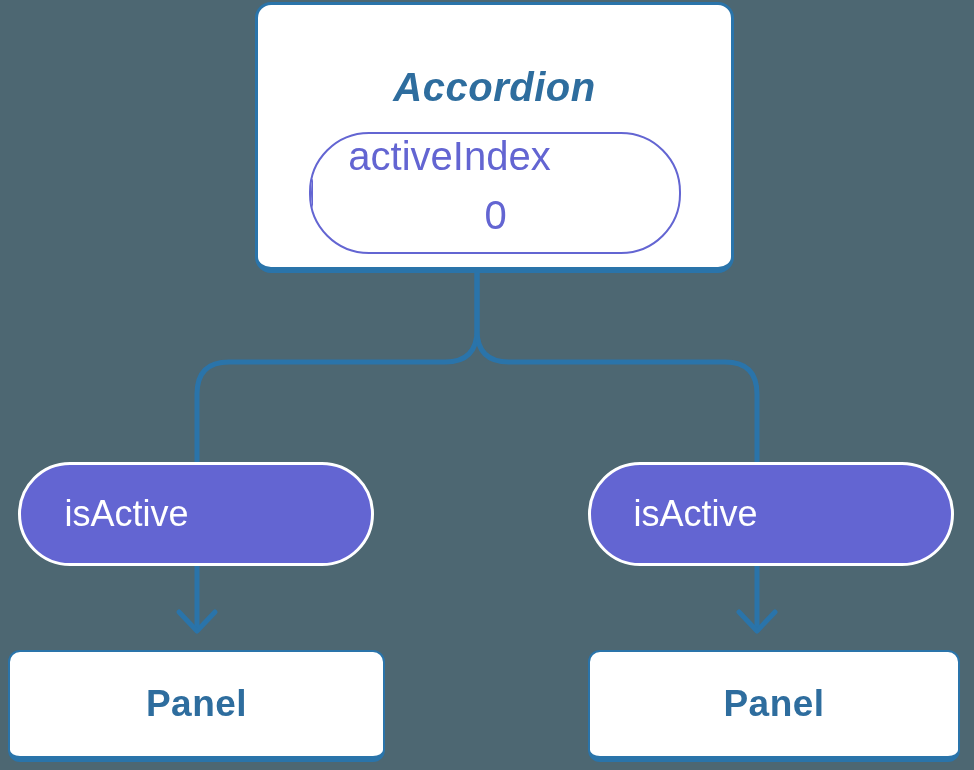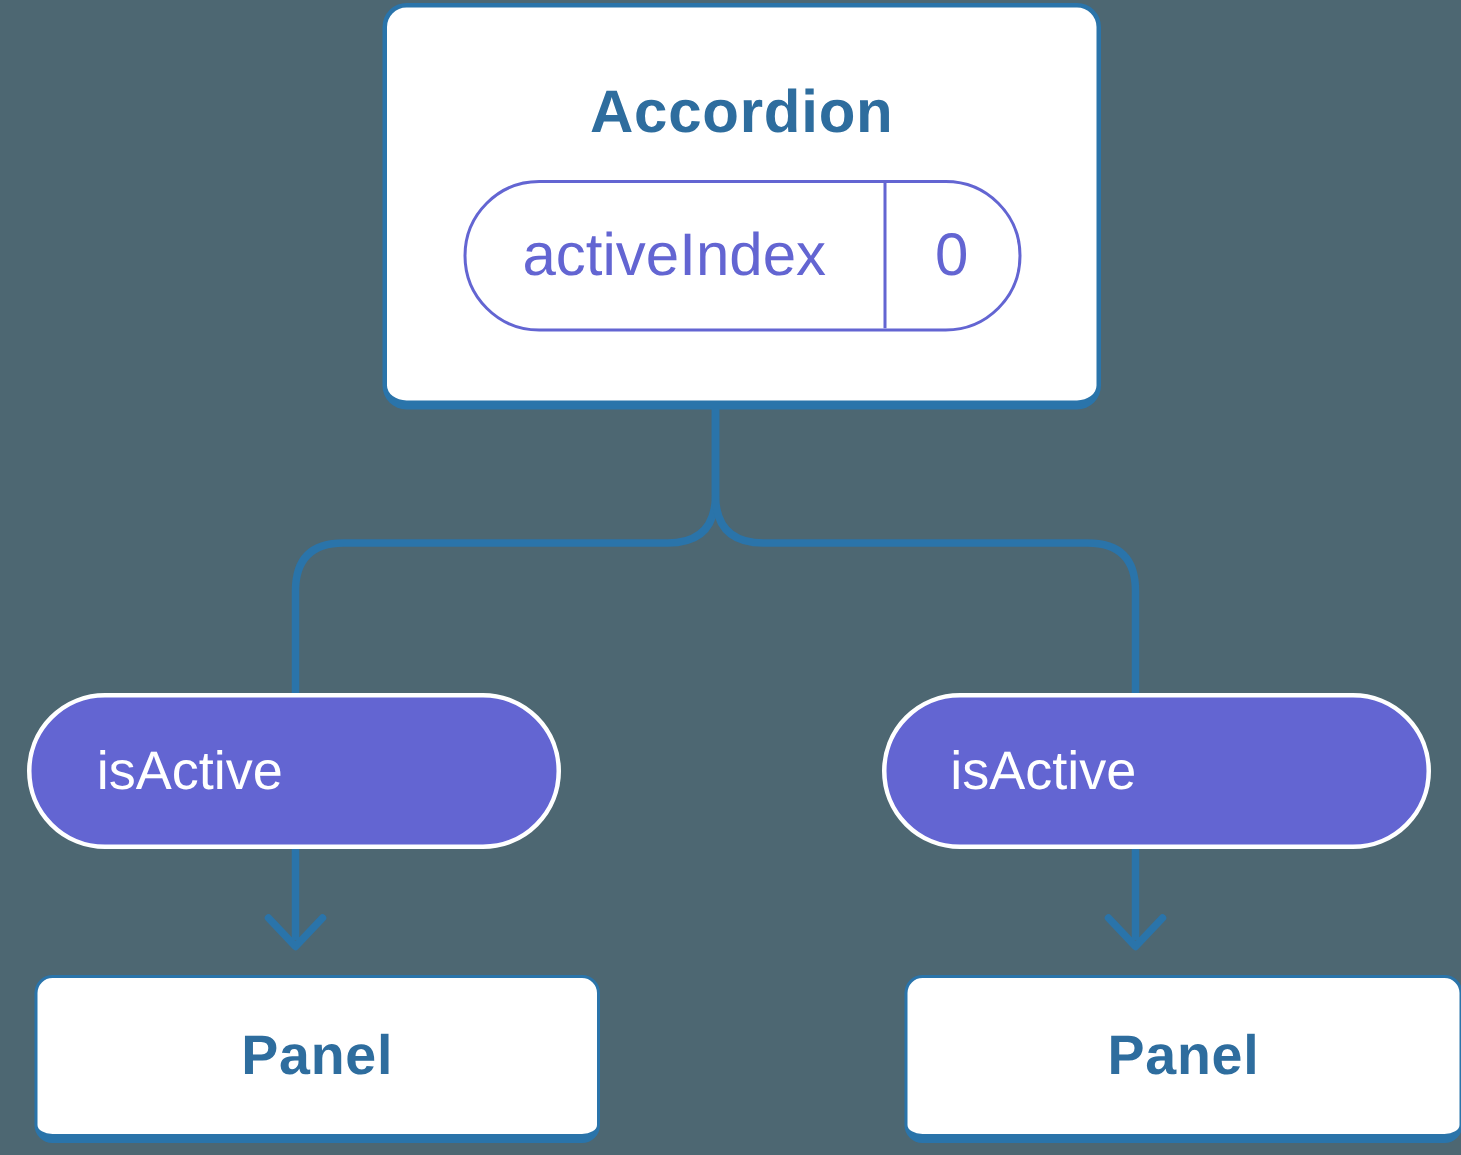--- a/index.html
+++ b/index.html
@@ -41,35 +41,37 @@
     width: 479px; height: 271px;
     background: var(--card-bg);
     border: 3px solid var(--connector);
     border-bottom-width: 6px;
     border-radius: 16px;
     display: flex;
     flex-direction: column;
     align-items: center;
   }
   .root-title {
-    margin-top: 48px;
+    margin-top: 60px;
     font-size: 40px;
     font-weight: 600;
     letter-spacing: 0.5px;
     color: var(--node-text);
+    font-style: italic;
   }
   .state-pill {
     margin-top: 22px;
-    width: 372px; height: 101px;
+    width: 372px; height: 122px;
     border: 2px solid var(--prop-fill);
     border-radius: 60px;
     background: var(--card-bg);
     display: flex;
     align-items: stretch;
     overflow: hidden;
+    flex-direction: column;
   }
   .state-pill .pill-label {
     width: 278px;
     display: flex;
     align-items: center;
     justify-content: center;
     font-size: 40px;
     color: var(--prop-fill);
   }
   .state-pill .pill-value {
@@ -119,21 +121,20 @@
     position: absolute;
     top: 650px;
     height: 112px;
     background: var(--card-bg);
     border: 2px solid var(--connector);
     border-bottom-width: 6px;
     border-radius: 12px;
     display: flex;
     align-items: center;
     justify-content: center;
-    margin-left: 15px;
   }
   .panel-card.left  { left: 8px;   width: 377px; }
   .panel-card.right { left: 588px; width: 372px; }
   .panel-title {
     font-size: 37px;
     font-weight: 600;
     letter-spacing: 0.5px;
     color: var(--node-text);
   }
 </style>

